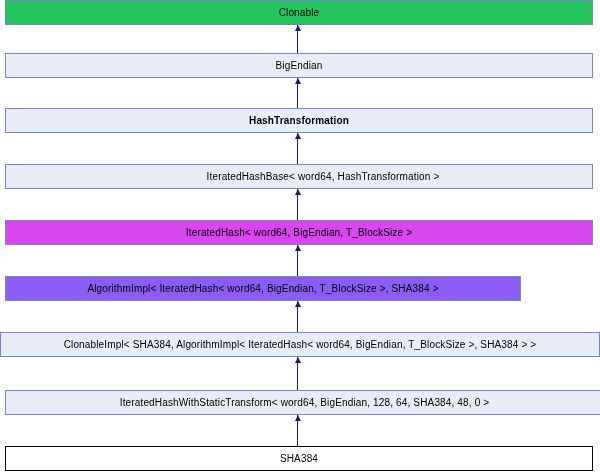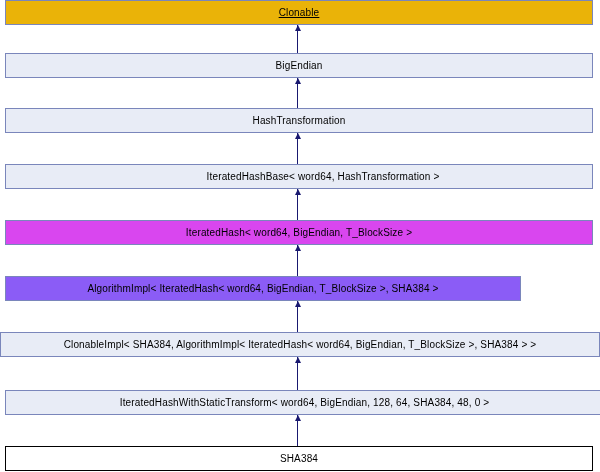--- a/index.html
+++ b/index.html
@@ -72,27 +72,27 @@
     <div class="edge" style="left: 297px; top: 189px; height: 31px; background: rgb(25, 25, 112);"></div>
     <div class="arrowhead" style="left: 295px; top: 189px; border-bottom-color: rgb(25, 25, 112);"></div>
     <div class="edge" style="left: 297px; top: 245px; height: 31px; background: rgb(25, 25, 112);"></div>
     <div class="arrowhead" style="left: 295px; top: 245px; border-bottom-color: rgb(25, 25, 112);"></div>
     <div class="edge" style="left: 297px; top: 301px; height: 31px; background: rgb(25, 25, 112);"></div>
     <div class="arrowhead" style="left: 295px; top: 301px; border-bottom-color: rgb(25, 25, 112);"></div>
     <div class="edge" style="left: 297px; top: 357px; height: 33px; background: rgb(25, 25, 112);"></div>
     <div class="arrowhead" style="left: 295px; top: 357px; border-bottom-color: rgb(25, 25, 112);"></div>
     <div class="edge" style="left: 297px; top: 415px; height: 31px; background: rgb(25, 25, 112);"></div>
     <div class="arrowhead" style="left: 295px; top: 415px; border-bottom-color: rgb(25, 25, 112);"></div>
-    <div class="node" style="left: 5px; top: 0px; width: 588px; background: #eab308; border-color: rgb(122, 134, 187); text-decoration: underline;">
+    <div class="node" style="left: 5px; top: 0px; width: 588px; background: #22c55e; border-color: rgb(122, 134, 187);">
       <span class="label">Clonable</span>
     </div>
     <div class="node" style="left: 5px; top: 53px; width: 588px; background: rgb(232, 236, 246); border-color: rgb(122, 134, 187);">
       <span class="label">BigEndian</span>
     </div>
-    <div class="node" style="left: 5px; top: 108px; width: 588px; background: rgb(232, 236, 246); border-color: rgb(122, 134, 187);">
+    <div class="node" style="left: 5px; top: 108px; width: 588px; background: rgb(232, 236, 246); border-color: rgb(122, 134, 187); font-weight: bold;">
       <span class="label">HashTransformation</span>
     </div>
     <div class="node" style="left: 5px; top: 164px; width: 588px; background: rgb(232, 236, 246); border-color: rgb(122, 134, 187); padding-left: 48px;">
       <span class="label">IteratedHashBase&lt; word64, HashTransformation &gt;</span>
     </div>
     <div class="node" style="left: 5px; top: 220px; width: 588px; background: #d946ef; border-color: rgb(122, 134, 187);">
       <span class="label">IteratedHash&lt; word64, BigEndian, T_BlockSize &gt;</span>
     </div>
     <div class="node" style="left: 5px; top: 276px; width: 516px; background: #8b5cf6; border-color: rgb(122, 134, 187);">
       <span class="label">AlgorithmImpl&lt; IteratedHash&lt; word64, BigEndian, T_BlockSize &gt;, SHA384 &gt;</span>

